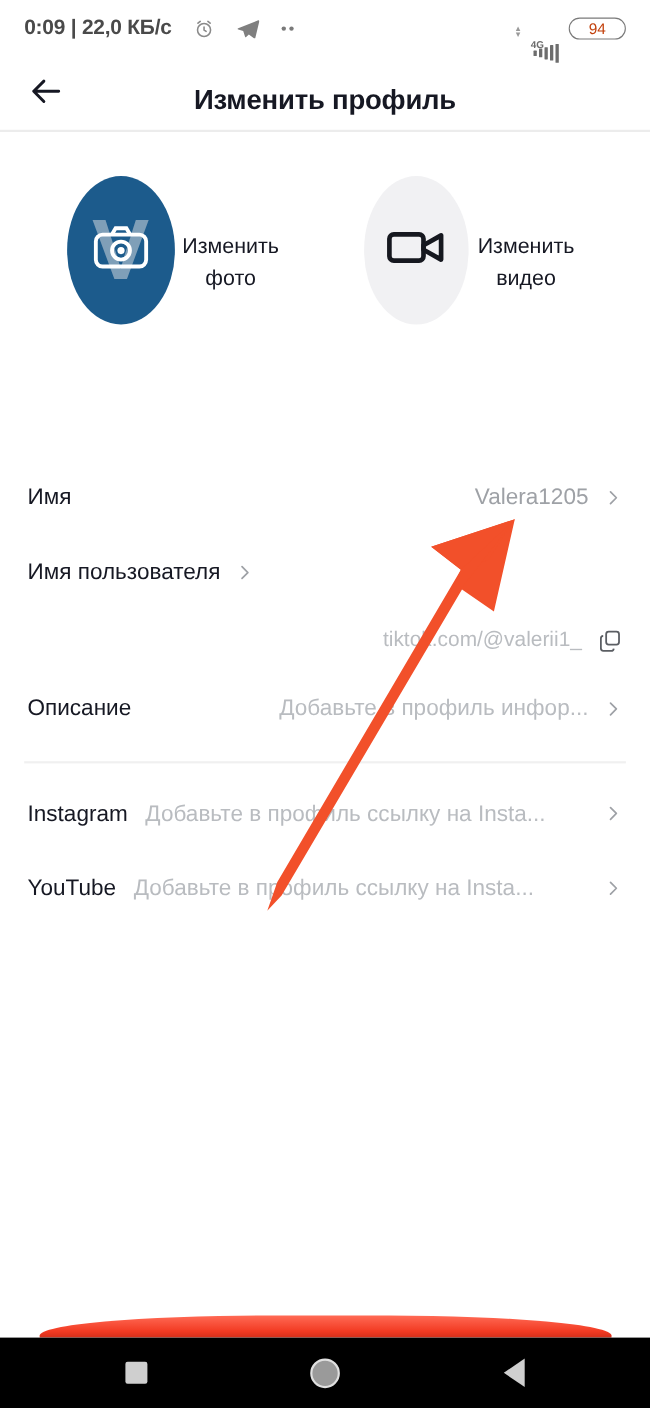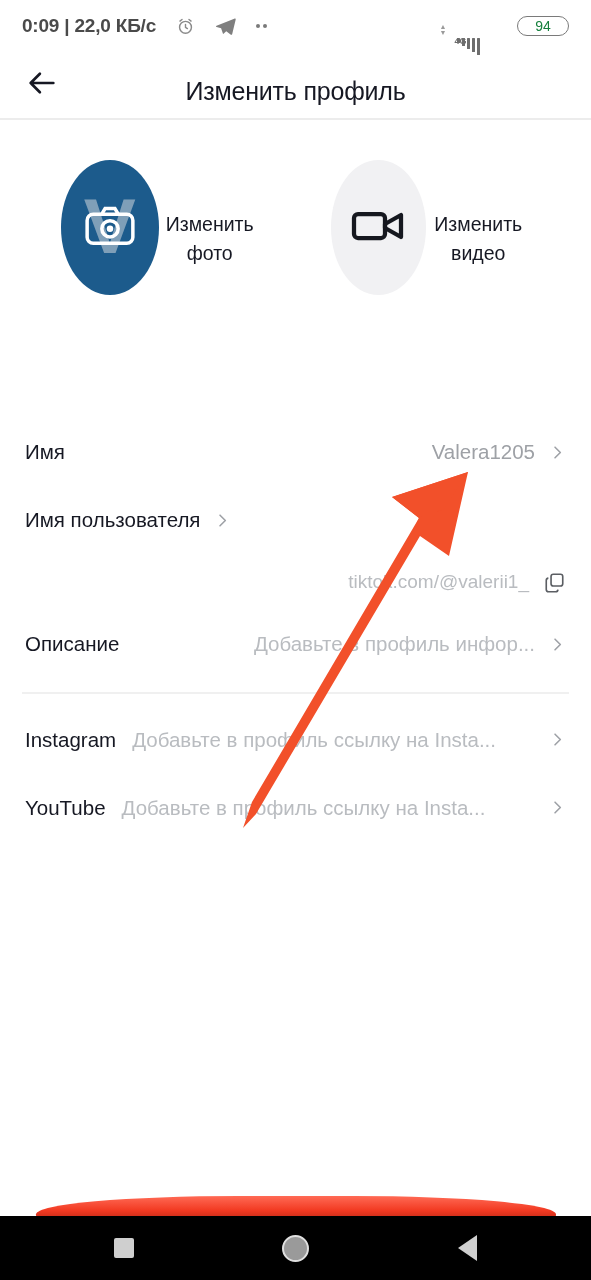--- a/index.html
+++ b/index.html
@@ -17,45 +17,45 @@
     display:flex; align-items:center; justify-content:space-between;
     padding:0 22px;
   }
   .sb-left { display:flex; align-items:center; gap:20px; }
   .sb-text { font-size:19px; font-weight:bold; color:#4a4a4a; letter-spacing:-0.2px; }
   .sb-right { display:flex; align-items:center; gap:9px; }
   .alarm-ico { width:19px; height:19px; }
   .tg-ico { width:21px; height:21px; }
   .dots-ico { width:16px; height:6px; display:flex; gap:3px; align-items:center; }
   .dots-ico i { width:4px; height:4px; border-radius:50%; background:#7a7a7a; display:block; }
-  .sig-wrap { position:relative; display:flex; align-items:flex-start; gap:1.5px; height:20px;margin-top:44px; }
+  .sig-wrap { position:relative; display:flex; align-items:center; gap:1.5px; height:20px;margin-top:44px; }
   .sig-wrap .bar { width:3.5px; background:#6d6d6d; border-radius:0.5px; }
   .sig-wrap .b1 { height:5px; } .sig-wrap .b2 { height:8px; }
   .sig-wrap .b3 { height:11px; } .sig-wrap .b4 { height:14px; }
   .sig-wrap .b5 { height:17px; }
   .g4 { font-size:9px; color:#6d6d6d; position:absolute; top:-2px; left:-2px; font-weight:bold; }
   .updown { display:flex; flex-direction:column; justify-content:flex-end; height:20px; margin-right:1px;}
   .updown span { font-size:7px; line-height:6px; color:#9a9a9a; }
   .battery {
     border:1.6px solid #7a7a7a; border-radius:10px;
-    padding:1px 9px; font-size:14px; color:#15803d; font-weight:500;
-    min-width:52px; text-align:center;margin-left:28px;
+    padding:1px 9px; font-size:14px; color:#c2410c; font-weight:500;
+    min-width:52px; text-align:center;
   }
 
   
   .appbar {
     position:absolute; left:0; top:52px; width:591px; height:66px;
     display:flex; align-items:center; justify-content:center;
   }
   .back-btn {
     position:absolute; left:18px; top:50%; transform:translateY(-50%);
     width:48px; height:48px; display:flex; align-items:center; justify-content:center;
     cursor:pointer;
   }
-  .appbar-title { font-size:25px; font-weight:normal; color:#161823; letter-spacing:-0.2px;margin-top:12px; }
+  .appbar-title { font-size:25px; font-weight:bold; color:#161823; letter-spacing:-0.2px;margin-top:12px; }
   .hdr-divider {
     position:absolute; left:0; top:118px; width:591px; height:1.5px;
     background:#ececec;
   }
 
   
   .media-row {
     position:absolute; left:0; top:160px; width:591px;
     display:flex; justify-content:center; gap:70px;
   }

